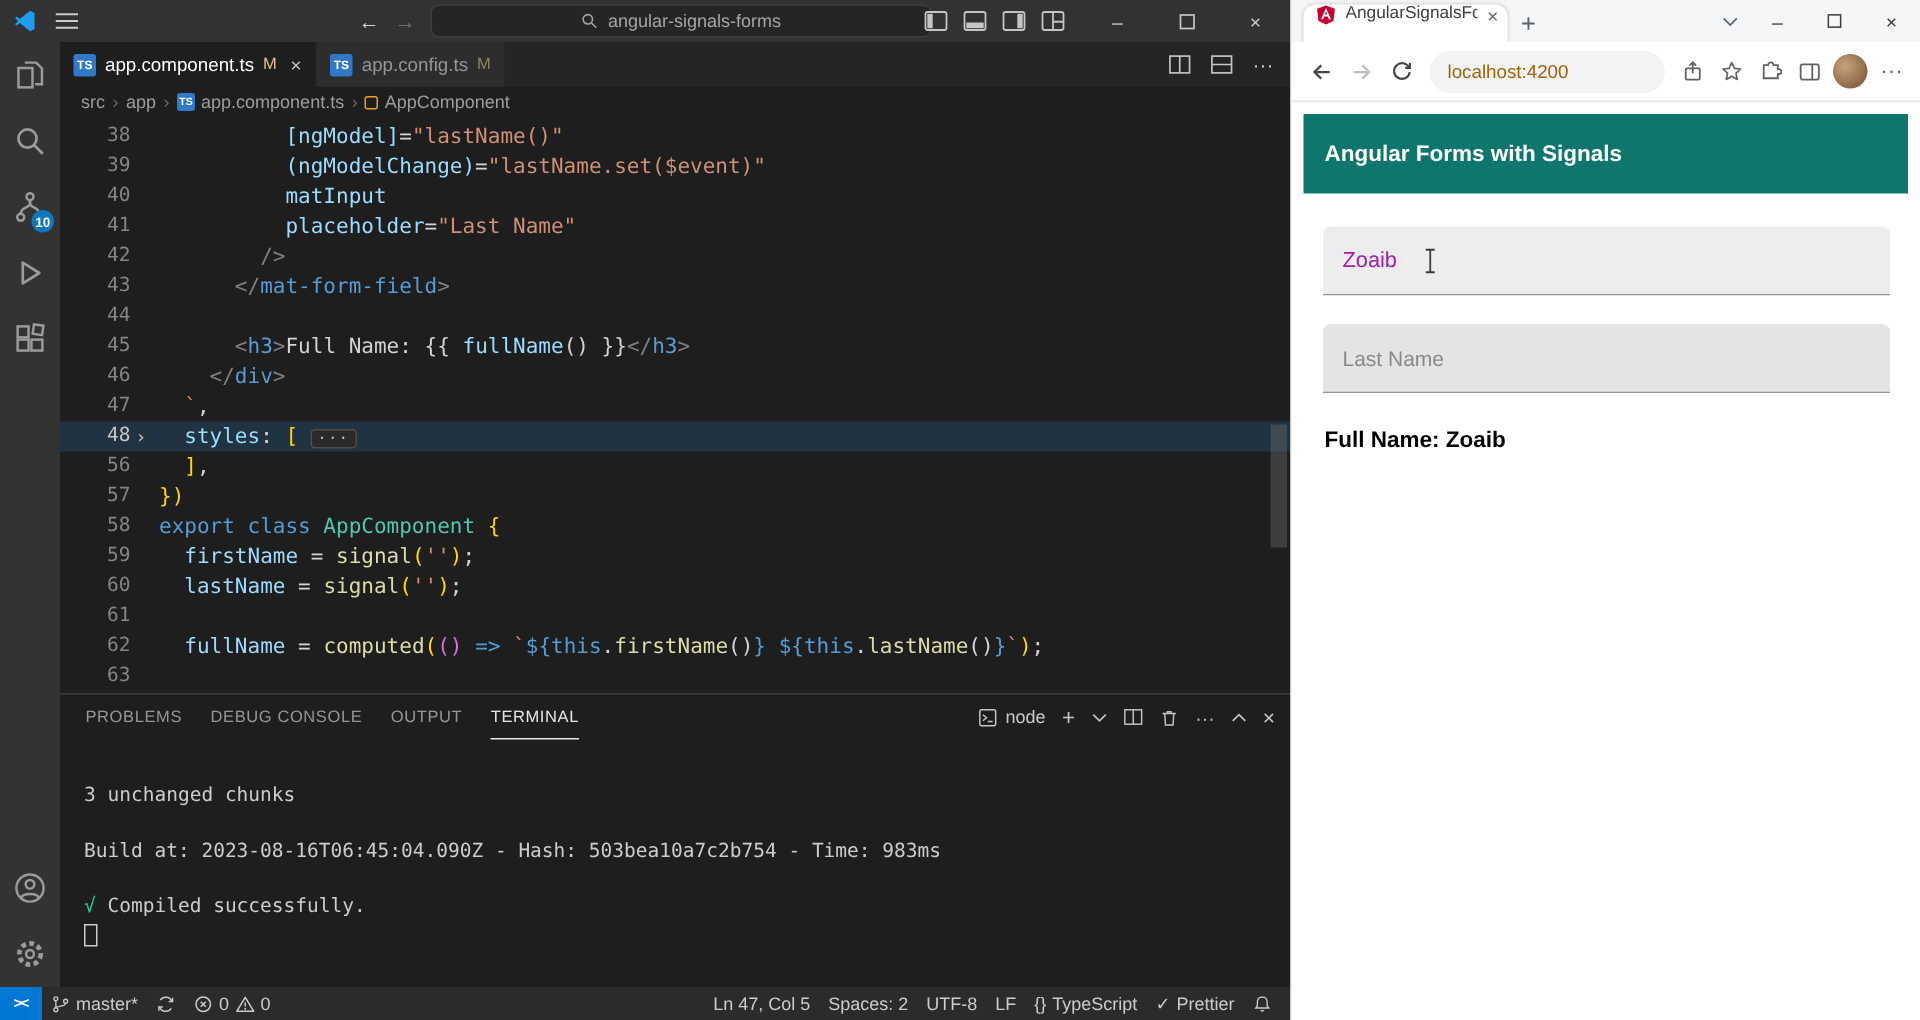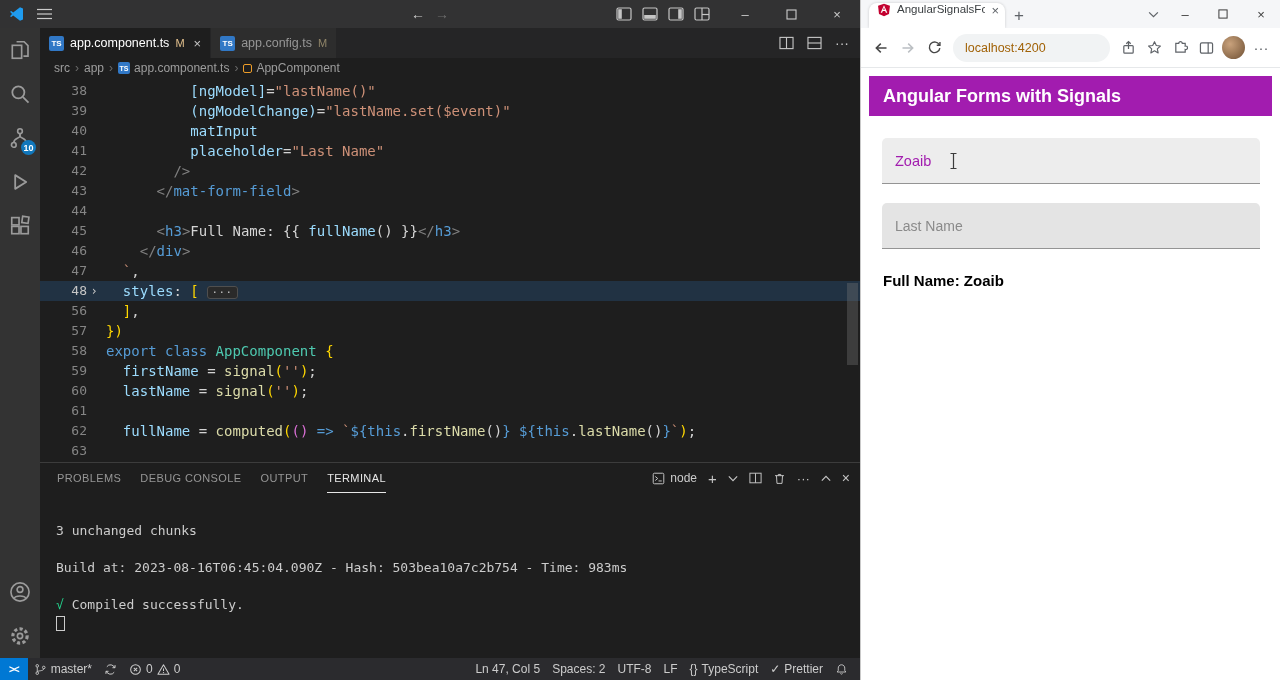--- a/index.html
+++ b/index.html
@@ -74,21 +74,21 @@
 .tab-chevron{width:26px;height:28px;display:flex;align-items:center;justify-content:center}
 .bwin-btn{width:38px;height:28px;display:flex;align-items:center;justify-content:center;color:#3c3c3c;font-size:13px}
 .btoolbar{flex:0 0 40px;background:#fff;display:flex;align-items:center;padding:0 6px;border-bottom:1px solid #e6e8ea}
 .nav-btn{width:27px;height:28px;display:flex;align-items:center;justify-content:center}
 .addr{flex:1;height:28px;background:#f1f3f4;border-radius:14px;display:flex;align-items:center;padding:0 10px 0 12px;margin:0 5px}
 .addr-url{font-size:12.5px;color:#a16207}
 .icon-btn{width:26px;height:28px;display:flex;align-items:center;justify-content:center;color:#5f6368;font-size:15px}
 .avatar{width:23px;height:23px;border-radius:50%;background:radial-gradient(circle at 35% 35%,#c9a27c,#6e4f33);margin:0 3px;flex:0 0 auto}
 .bpage{flex:1;background:#fff;overflow:hidden}
 .app-wrap{margin:8px}
-.mat-toolbar{height:40px;background:#a21caf;color:#fff;display:flex;align-items:center;padding:0 14px;font-size:18px;font-weight:bold}
+.mat-toolbar{height:53px;background:#0f766e;color:#fff;display:flex;align-items:center;padding:0 14px;font-size:15px;font-weight:bold}
 .form-area{padding:22px 12px 0 13px}
 .mat-field{height:46px;background:#ededed;border-radius:5px 5px 0 0;border-bottom:1px solid #949494;display:flex;align-items:center;padding:0 13px;position:relative;margin-bottom:19px}
 .mat-field.second{background:#e4e4e4;margin-bottom:0}
 .mat-input-text{font-size:14.5px;color:#a21caf}
 .mat-ph{color:#8a8a8a;font-size:14px}
 .ibeam{position:absolute;left:66px;top:14px}
 .fullname{font-size:15px;font-weight:bold;color:#000;margin:23px 0 0 1px}
 svg{display:block}
 </style>
 </head>
@@ -110,20 +110,29 @@
                 <line x1="0" y1="1.5" x2="15" y2="1.5"></line>
                 <line x1="0" y1="6" x2="15" y2="6"></line>
                 <line x1="0" y1="10.5" x2="15" y2="10.5"></line>
               </g>
             </svg>
         </span>
       </div>
       <div class="tb-center">
         <span class="nav-arrow">←</span>
         <span class="nav-arrow fwd">→</span>
+        <div class="cmd-center">
+          <span>
+            <svg width="12" height="12" viewBox="0 0 16 16">
+                <circle cx="6.5" cy="6.5" r="4.2" fill="none" stroke="#a6a6a6" stroke-width="1.4"></circle>
+                <line x1="9.8" y1="9.8" x2="14" y2="14" stroke="#a6a6a6" stroke-width="1.4"></line>
+              </svg>
+          </span>
+          <span>angular-signals-forms</span>
+        </div>
       </div>
       <div class="tb-right">
         <div class="layout-icons">
           <span>
               <svg width="16" height="14" viewBox="0 0 16 14">
                 <rect x="1" y="1" width="14" height="12" rx="1.5" fill="none" stroke="#c5c5c5" stroke-width="1.2"></rect>
                 <rect x="2.2" y="2.2" width="3.6" height="9.6" fill="#c5c5c5"></rect>
               </svg>
             </span>
           <span>

